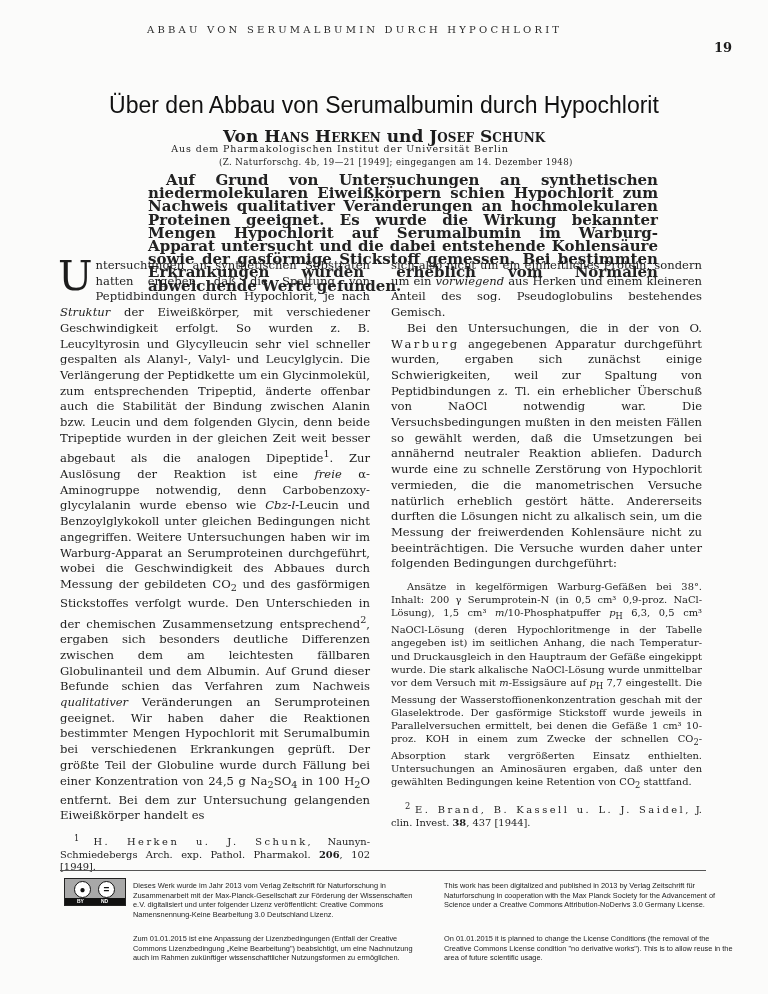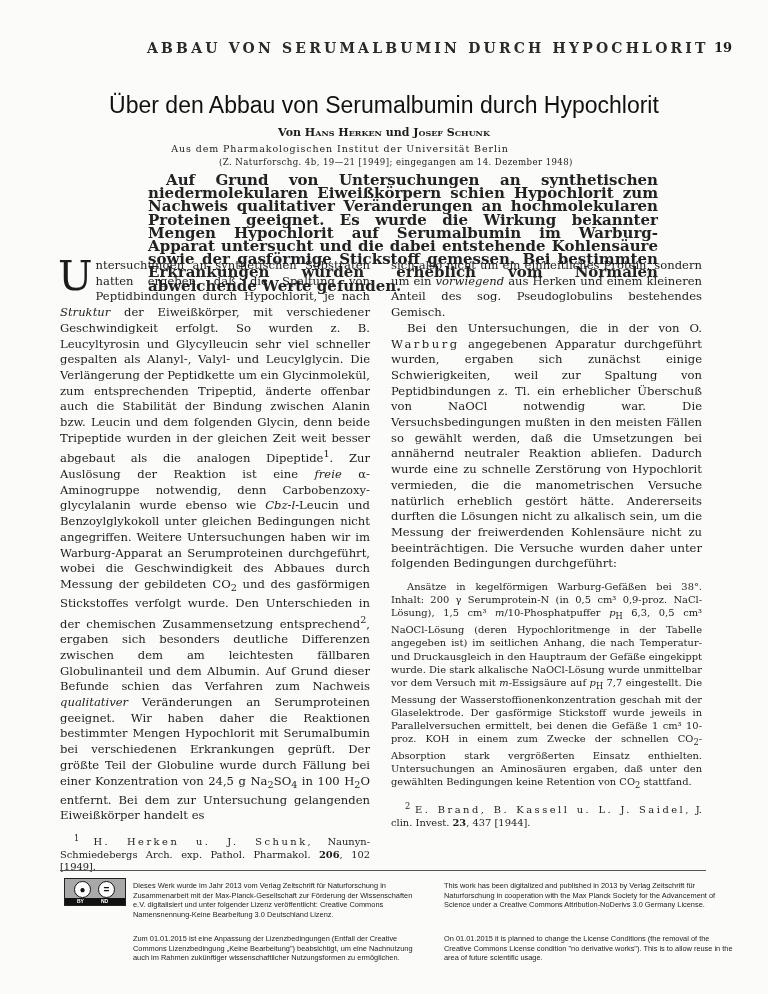--- a/index.html
+++ b/index.html
@@ -1,29 +1,29 @@
 <!DOCTYPE html>
 <html><head>
 <meta charset="utf-8">
 <style>
   html, body { margin: 0; padding: 0; }
   body {
     width: 768px; height: 994px; background: #fbfbfa; position: relative; overflow: hidden;
     font-family: "DejaVu Serif", "Liberation Serif", serif; color: #1c1c1c;
   }
   .running-head {
-    position: absolute; top: 40px; left: 147px; font-size: 14px; letter-spacing: 3.2px; font-weight: bold; color: #2a2a2a;
+    position: absolute; top: 24px; left: 147px; font-size: 10px; letter-spacing: 3.2px; font-weight: normal; color: #2a2a2a;
   }
   .page-num { position: absolute; top: 40px; left: 714px; font-size: 13px; font-weight: bold; }
   .title {
     position: absolute; top: 92px; left: 0; width: 768px; text-align: center;
     font-family: "Liberation Sans", sans-serif; font-size: 23px; color: #111;
   }
   .authors {
-    position: absolute; top: 126px; left: 0; width: 768px; text-align: center; font-size: 11px; font-weight: bold;
+    position: absolute; top: 126px; left: 0; width: 768px; text-align: center; font-size: 17px; font-weight: bold;
   }
   .authors .sc { font-variant: small-caps; }
   .affil { position: absolute; top: 143px; left: 0; width: 680px; text-align: center; font-size: 9.5px; letter-spacing: 0.9px; }
   .citation { position: absolute; top: 157px; left: 12px; width: 768px; text-align: center; font-size: 8.6px; letter-spacing: 0.4px; }
   .abstract {
     position: absolute; top: 174px; left: 148px; width: 510px; font-size: 15px; line-height: 13.2px; text-align: justify;
     text-indent: 18px; font-weight: bold; color: #222;
   }
   .col {
     position: absolute; font-size: 11.6px; line-height: 15.7px; text-align: justify; color: #1c1c1c;
@@ -78,21 +78,21 @@
 
 <div class="col col-left">
   <p><span class="dropcap">U</span><span>ntersuchungen an synthetischen Substraten hatten ergeben, daß die Spaltung von Peptidbindungen durch Hypochlorit, je nach </span><i>Struktur</i><span> der Eiweißkörper, mit verschiedener Geschwindigkeit erfolgt. So wurden z. B. Leucyltyrosin und Glycylleucin sehr viel schneller gespalten als Alanyl-, Valyl- und Leucylglycin. Die Verlängerung der Peptidkette um ein Glycinmolekül, zum entsprechenden Tripeptid, änderte offenbar auch die Stabilität der Bindung zwischen Alanin bzw. Leucin und dem folgenden Glycin, denn beide Tripeptide wurden in der gleichen Zeit weit besser abgebaut als die analogen Dipeptide</span><sup>1</sup><span>. Zur Auslösung der Reaktion ist eine </span><i>freie</i><span> α-Aminogruppe notwendig, denn Carbobenzoxy-glycylalanin wurde ebenso wie </span><i>Cbz-l-</i><span>Leucin und Benzoylglykokoll unter gleichen Bedingungen nicht angegriffen. Weitere Untersuchungen haben wir im Warburg-Apparat an Serumproteinen durchgeführt, wobei die Geschwindigkeit des Abbaues durch Messung der gebildeten CO</span><sub>2</sub><span> und des gasförmigen Stickstoffes verfolgt wurde. Den Unterschieden in der chemischen Zusammensetzung entsprechend</span><sup>2</sup><span>, ergaben sich besonders deutliche Differenzen zwischen dem am leichtesten fällbaren Globulinanteil und dem Albumin. Auf Grund dieser Befunde schien das Verfahren zum Nachweis </span><i>qualitativer</i><span> Veränderungen an Serumproteinen geeignet. Wir haben daher die Reaktionen bestimmter Mengen Hypochlorit mit Serumalbumin bei verschiedenen Erkrankungen geprüft. Der größte Teil der Globuline wurde durch Fällung bei einer Konzentration von 24,5 g Na</span><sub>2</sub><span>SO</span><sub>4</sub><span> in 100 H</span><sub>2</sub><span>O entfernt. Bei dem zur Untersuchung gelangenden Eiweißkörper handelt es</span></p>
   <p class="footnote"><sup>1</sup> <span class="spaced">H. Herken u. J. Schunk,</span><span> Naunyn-Schmiedebergs Arch. exp. Pathol. Pharmakol. </span><b>206</b><span>, 102 [1949].</span></p>
 </div>
 
 <div class="col col-right">
   <p><span>sich also nicht um ein einheitliches Protein, sondern um ein </span><i>vorwiegend</i><span> aus Herken und einem kleineren Anteil des sog. Pseudoglobulins bestehendes Gemisch.</span></p>
   <p class="indent"><span>Bei den Untersuchungen, die in der von O. </span><span class="spaced">Warburg</span><span> angegebenen Apparatur durchgeführt wurden, ergaben sich zunächst einige Schwierigkeiten, weil zur Spaltung von Peptidbindungen z. Tl. ein erheblicher Überschuß von NaOCl notwendig war. Die Versuchsbedingungen mußten in den meisten Fällen so gewählt werden, daß die Umsetzungen bei annähernd neutraler Reaktion abliefen. Dadurch wurde eine zu schnelle Zerstörung von Hypochlorit vermieden, die die manometrischen Versuche natürlich erheblich gestört hätte. Andererseits durften die Lösungen nicht zu alkalisch sein, um die Messung der freiwerdenden Kohlensäure nicht zu beeinträchtigen. Die Versuche wurden daher unter folgenden Bedingungen durchgeführt:</span></p>
   <p class="indent small"><span>Ansätze in kegelförmigen Warburg-Gefäßen bei 38°. Inhalt: 200 γ Serumprotein-N (in 0,5 cm³ 0,9-proz. NaCl-Lösung), 1,5 cm³ </span><i>m</i><span>/10-Phosphatpuffer </span><i>p</i><sub>H</sub><span> 6,3, 0,5 cm³ NaOCl-Lösung (deren Hypochloritmenge in der Tabelle angegeben ist) im seitlichen Anhang, die nach Temperatur- und Druckausgleich in den Hauptraum der Gefäße eingekippt wurde. Die stark alkalische NaOCl-Lösung wurde unmittelbar vor dem Versuch mit </span><i>m</i><span>-Essigsäure auf </span><i>p</i><sub>H</sub><span> 7,7 eingestellt. Die Messung der Wasserstoffionenkonzentration geschah mit der Glaselektrode. Der gasförmige Stickstoff wurde jeweils in Parallelversuchen ermittelt, bei denen die Gefäße 1 cm³ 10-proz. KOH in einem zum Zwecke der schnellen CO</span><sub>2</sub><span>-Absorption stark vergrößerten Einsatz enthielten. Untersuchungen an Aminosäuren ergaben, daß unter den gewählten Bedingungen keine Retention von CO</span><sub>2</sub><span> stattfand.</span></p>
-  <p class="footnote"><sup>2</sup> <span class="spaced">E. Brand, B. Kassell u. L. J. Saidel,</span><span> J. clin. Invest. </span><b>23</b><span>, 437 [1944].</span></p>
+  <p class="footnote"><sup>2</sup> <span class="spaced">E. Brand, B. Kassell u. L. J. Saidel,</span><span> J. clin. Invest. </span><b>38</b><span>, 437 [1944].</span></p>
 </div>
 
 <div class="footer-rule"></div>
 <div class="cc-badge">
   <div class="cc-circle" style="left:9px;">●</div>
   <div class="cc-circle" style="left:33px;">=</div>
   <div class="strip"></div>
   <span class="lbl" style="left:12px;">BY</span>
   <span class="lbl" style="left:36px;">ND</span>
 </div>

